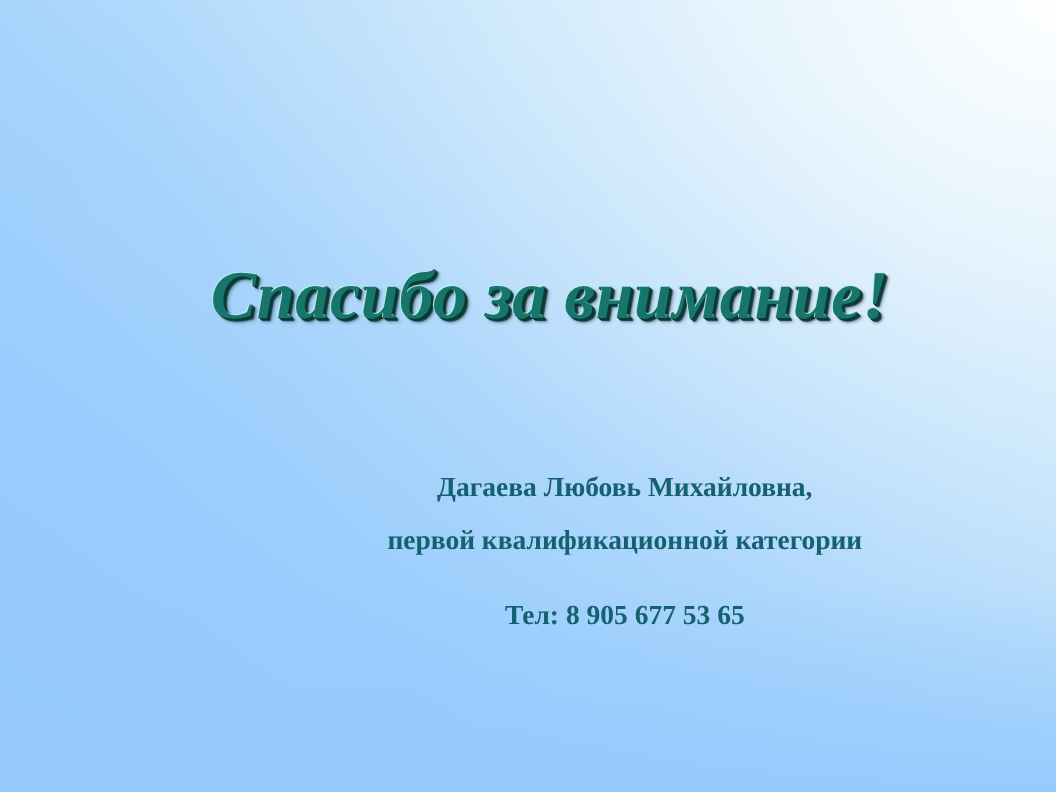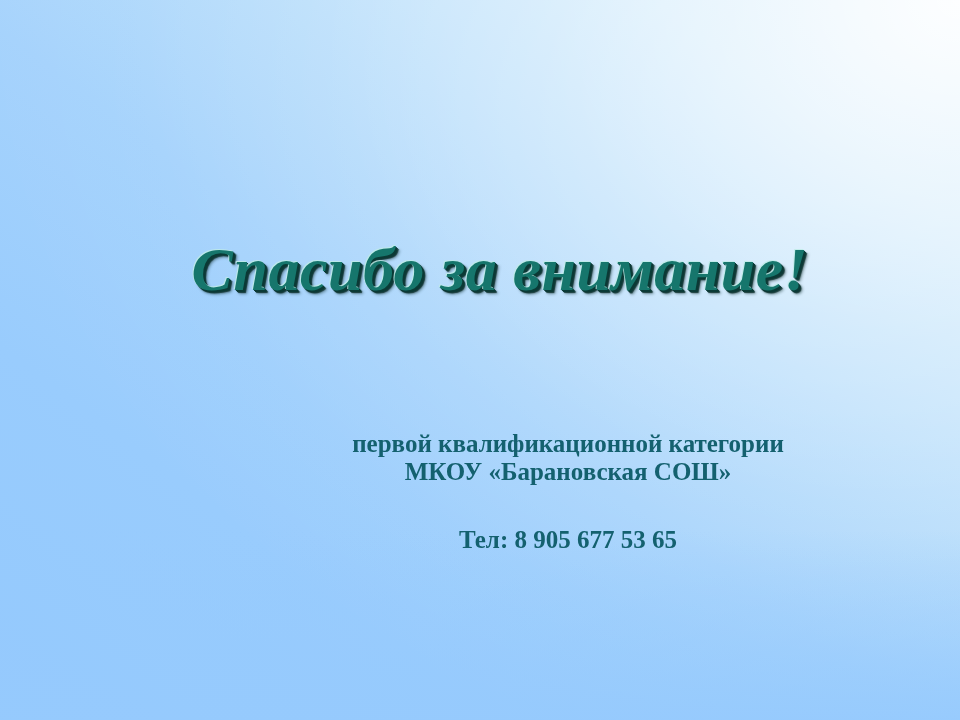--- a/index.html
+++ b/index.html
@@ -97,36 +97,36 @@
     line-height: 1.12;
     white-space: nowrap;
   }
   .sig-line {
     display: block;
   }
   .sig-gap-top {
     margin-top: 26px;
   }
   .sig-gap-small {
-    margin-top: 0;
+    margin-top: 20px;
   }
   .sig-gap-mid {
     margin-top: 40px;
   }
 </style>
 </head>
 <body>
 
 <div class="slide">
   <div class="content">
 
     <div class="title-block">
       <span class="title">Спасибо за внимание!</span>
     </div>
 
     <div class="signature">
+      <span class="sig-line">Дагаева Любовь Михайловна,</span>
       <span class="sig-line sig-gap-small">первой квалификационной категории</span>
-      <span class="sig-line sig-gap-small">МКОУ «Барановская СОШ»</span>
       <span class="sig-line sig-gap-mid">Тел: 8 905 677 53 65</span>
     </div>
 
   </div>
 </div>
 
 </body></html>

